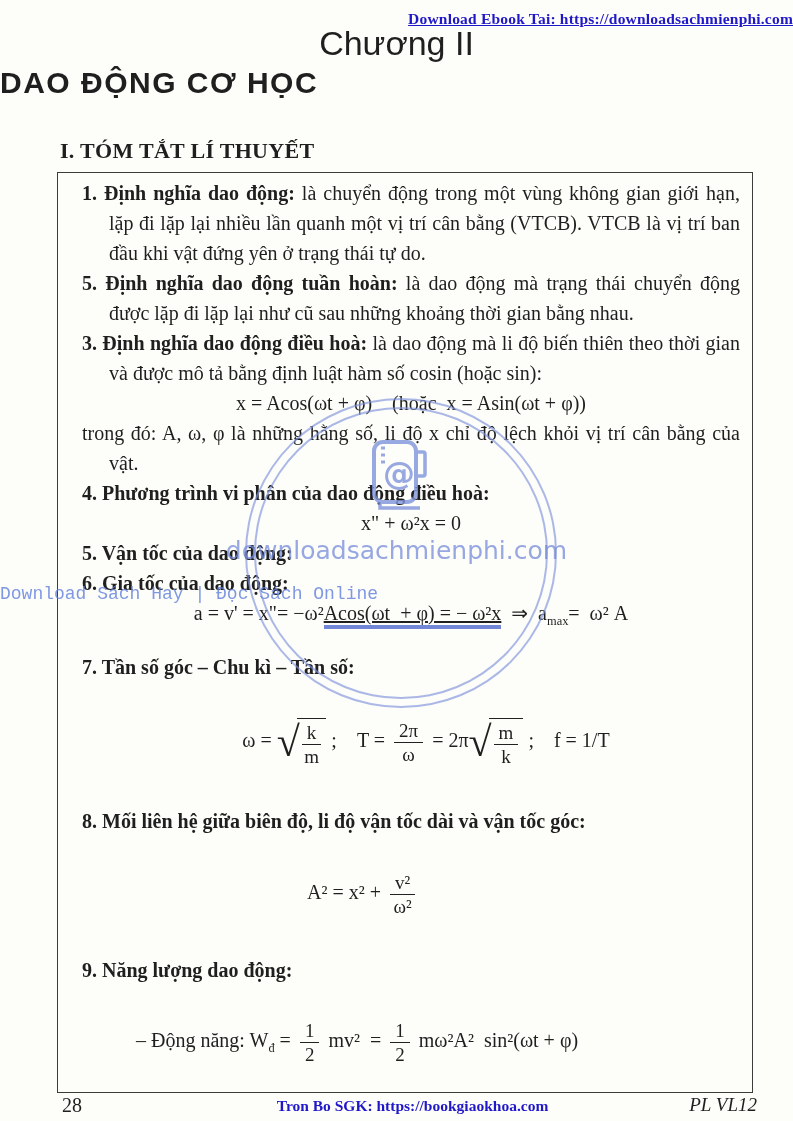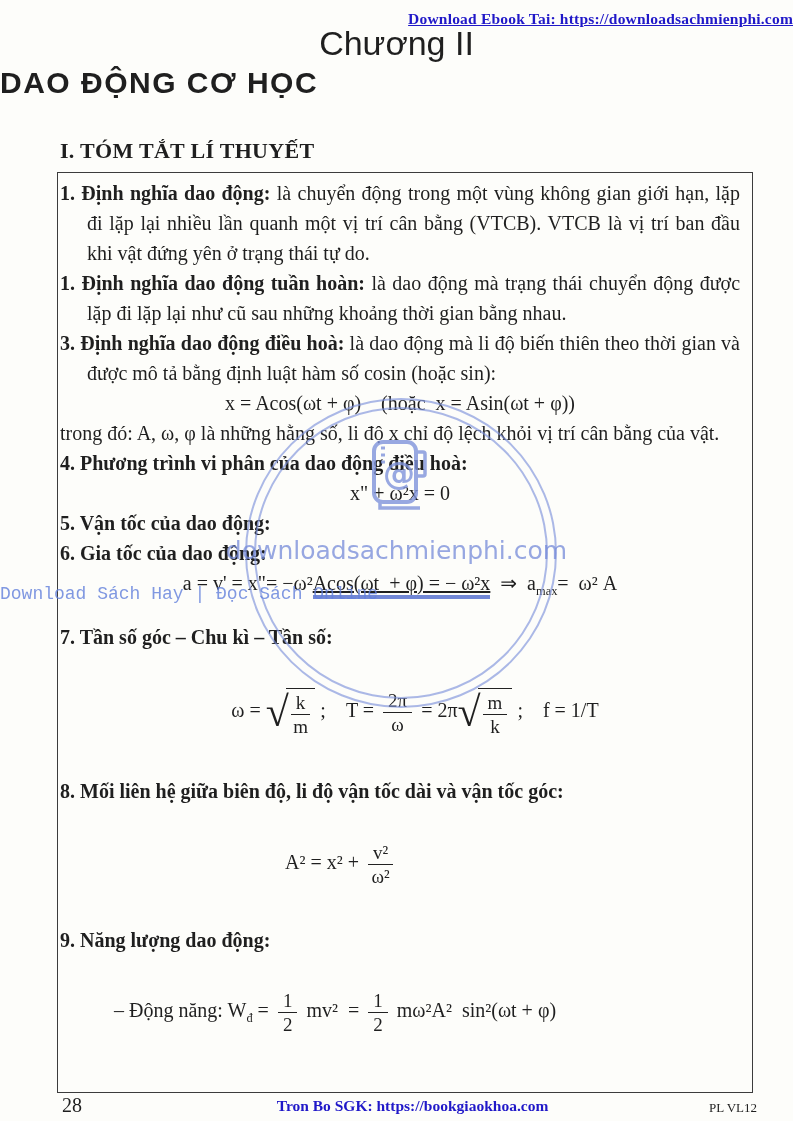--- a/index.html
+++ b/index.html
@@ -23,21 +23,21 @@
     font-family:"Liberation Sans", sans-serif; font-size:30px; font-weight:800;
     letter-spacing:1.5px;
   }
   .section-heading {
     position:absolute; top:138px; left:60px;
     font-size:22px; font-weight:bold; letter-spacing:0.3px;
   }
   
   .theory-box {
     position:absolute; left:57px; top:172px; width:696px; height:921px;
-    border:1.7px solid #3c3c3c; padding:5px 12px 0 2px;
+    border:1.7px solid #3c3c3c; padding:5px 12px 0 24px;
     font-size:20px; line-height:30px; text-align:justify;
   }
   .para { padding-left:27px; text-indent:-27px; }
   .bld { font-weight:bold; }
   .formula { text-align:center; text-indent:0; white-space:pre-wrap; }
   .formula-left { text-align:left; text-indent:0; white-space:pre-wrap; padding-left:60px; }
   sub { font-size:0.62em; }
   
   .frac { display:inline-block; vertical-align:middle; text-align:center;
           margin:0 4px; line-height:1.12; font-size:0.95em; }
@@ -65,21 +65,21 @@
   .wm-tagline {
     left:0; top:584px; width:100%; text-align:left;
     font-family:Liberation Mono, monospace; font-size:18px;
     color:rgba(96,126,219,0.8);
   }
   .wm-book { left:366px; top:438px; width:70px; height:78px; opacity:0.8; }
   
   .footer-page { position:absolute; left:62px; bottom:4px; font-size:20px; }
   .footer-link { position:absolute; left:16px; bottom:6px; width:100%; text-align:center;
                  font-size:15.5px; font-weight:bold; }
-  .footer-right { position:absolute; right:36px; bottom:5px; font-size:13px; }
+  .footer-right { position:absolute; right:36px; bottom:5px; font-style:italic; font-size:19px; }
   .blue { color:#2018c8; }
 </style>
 </head>
 <body>
 
 <div class="page">
 
   <div class="header-link blue">Download Ebook Tai: https://downloadsachmienphi.com</div>
 
   <div class="chapter">Chương II</div>
@@ -87,21 +87,21 @@
 
   <div class="section-heading">I. TÓM TẮT LÍ THUYẾT</div>
 
   <div class="theory-box">
 
     <div class="para">
       <span class="bld">1. Định nghĩa dao động:</span><span> là chuyển động trong một vùng không gian giới hạn, lặp đi lặp lại nhiều lần quanh một vị trí cân bằng (VTCB). VTCB là vị trí ban đầu khi vật đứng yên ở trạng thái tự do.</span>
     </div>
 
     <div class="para">
-      <span class="bld">1. Định nghĩa dao động tuần hoàn:</span><span> là dao động mà trạng thái chuyển động được lặp đi lặp lại như cũ sau những khoảng thời gian bằng nhau.</span>
+      <span class="bld">5. Định nghĩa dao động tuần hoàn:</span><span> là dao động mà trạng thái chuyển động được lặp đi lặp lại như cũ sau những khoảng thời gian bằng nhau.</span>
     </div>
 
     <div class="para">
       <span class="bld">3. Định nghĩa dao động điều hoà:</span><span> là dao động mà li độ biến thiên theo thời gian và được mô tả bằng định luật hàm số cosin  (hoặc sin):</span>
     </div>
     <div class="formula">x = Acos(ωt + φ)    (hoặc  x = Asin(ωt + φ))</div>
     <div class="para">trong đó: A, ω, φ là những hằng số, li độ x chỉ độ lệch khỏi vị trí cân bằng của vật.</div>
 
     <div class="para">
       <span class="bld">4. Phương trình vi phân của dao động điều hoà:</span>

